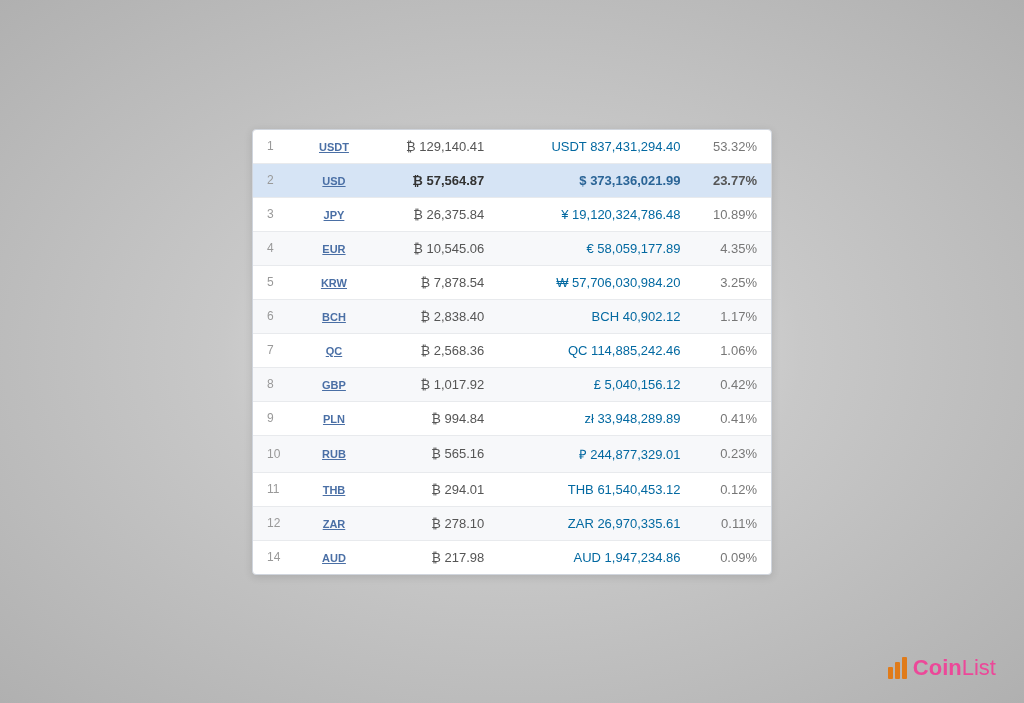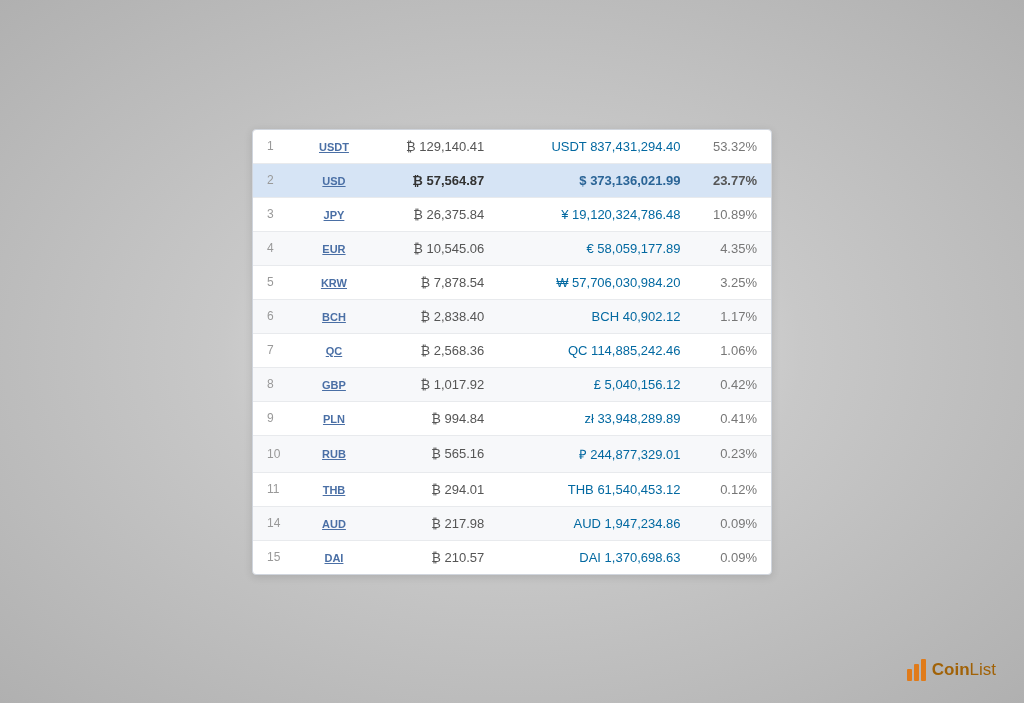--- a/index.html
+++ b/index.html
@@ -122,23 +122,23 @@
       background: #e07b1a;
       width: 5px;
       border-radius: 1px;
     }
 
     .coinlist-bars .bar1 { height: 12px; }
     .coinlist-bars .bar2 { height: 17px; }
     .coinlist-bars .bar3 { height: 22px; }
 
     .coinlist-text {
-      font-size: 17px;
+      font-size: 22px;
       font-weight: 600;
-      color: #a16207;
+      color: #ec4899;
     }
 
     .coinlist-text span {
       font-weight: 400;
     }
   </style>
 </head>
 <body>
 
 <div class="table-container">
@@ -215,31 +215,31 @@
     <td class="percent">0.23%</td>
   </tr>
         <tr>
     <td class="rank">11</td>
     <td class="currency"><a href="#">THB</a></td>
     <td class="btc-volume">₿ 294.01</td>
     <td class="fiat-volume">THB 61,540,453.12</td>
     <td class="percent">0.12%</td>
   </tr>
         <tr>
+    <td class="rank">12</td>
+    <td class="currency"><a href="#">ZAR</a></td>
+    <td class="btc-volume">₿ 278.10</td>
+    <td class="fiat-volume">ZAR 26,970,335.61</td>
+    <td class="percent">0.11%</td>
+  </tr>
+        <tr>
     <td class="rank">14</td>
     <td class="currency"><a href="#">AUD</a></td>
     <td class="btc-volume">₿ 217.98</td>
     <td class="fiat-volume">AUD 1,947,234.86</td>
-    <td class="percent">0.09%</td>
-  </tr>
-        <tr>
-    <td class="rank">15</td>
-    <td class="currency"><a href="#">DAI</a></td>
-    <td class="btc-volume">₿ 210.57</td>
-    <td class="fiat-volume">DAI 1,370,698.63</td>
     <td class="percent">0.09%</td>
   </tr>
       </tbody>
   </table>
 </div>
 
 <div class="coinlist-logo">
   <div class="coinlist-bars">
     <div class="bar bar1"></div>
     <div class="bar bar2"></div>

